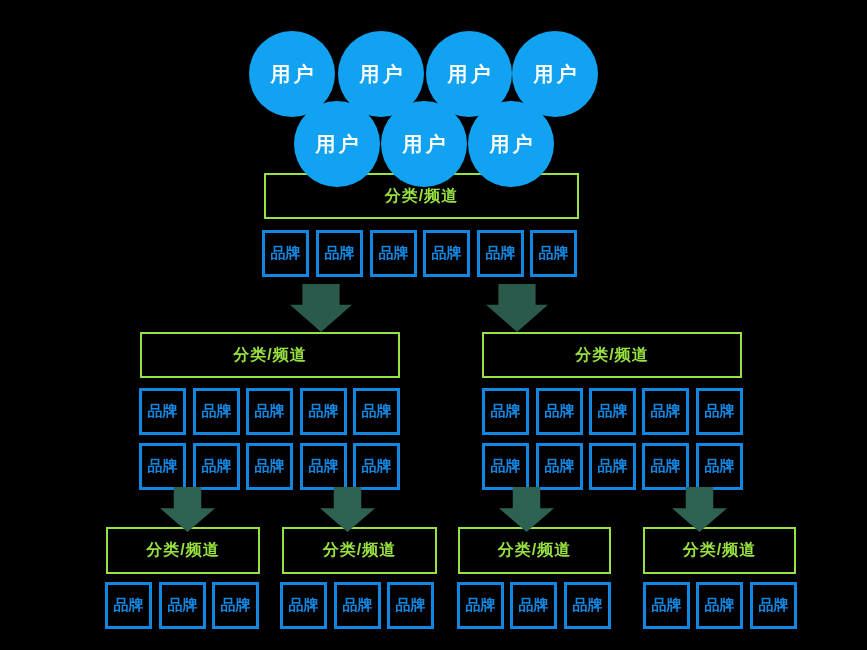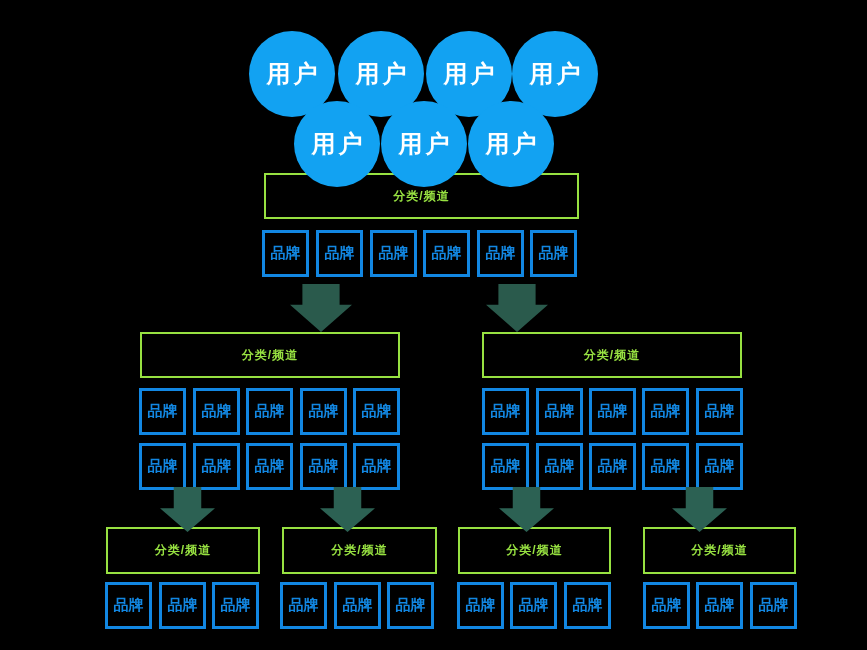--- a/index.html
+++ b/index.html
@@ -12,27 +12,27 @@
   html,body{margin:0;padding:0;background:#000;}
   body{font-family:"Liberation Sans","DejaVu Sans",sans-serif;}
   .canvas{
     position:relative;width:867px;height:650px;background:#000;overflow:hidden;
   }
   .group{display:contents;}
   .circle{
     position:absolute;width:86px;height:86px;border-radius:50%;
     background:var(--blue);color:#fff;
     display:flex;align-items:center;justify-content:center;
-    font-size:24px;font-weight:bold;letter-spacing:3px;text-indent:3px;
+    font-size:20px;font-weight:bold;letter-spacing:3px;text-indent:3px;
     z-index:3;
   }
   .cat{
     position:absolute;box-sizing:border-box;border:2px solid var(--green);
     color:var(--green);display:flex;align-items:center;justify-content:center;
-    font-size:12px;font-weight:bold;letter-spacing:1px;z-index:1;
+    font-size:16px;font-weight:bold;letter-spacing:1px;z-index:1;
   }
   .brand{
     position:absolute;box-sizing:border-box;width:47px;height:47px;
     border:3px solid var(--brand-blue);color:var(--brand-blue);
     display:flex;align-items:center;justify-content:center;
     font-size:15px;font-weight:bold;z-index:2;
   }
   .arrow{position:absolute;z-index:4;}
   .arrow-lg{
     width:62px;height:48px;background:var(--teal-lg);

